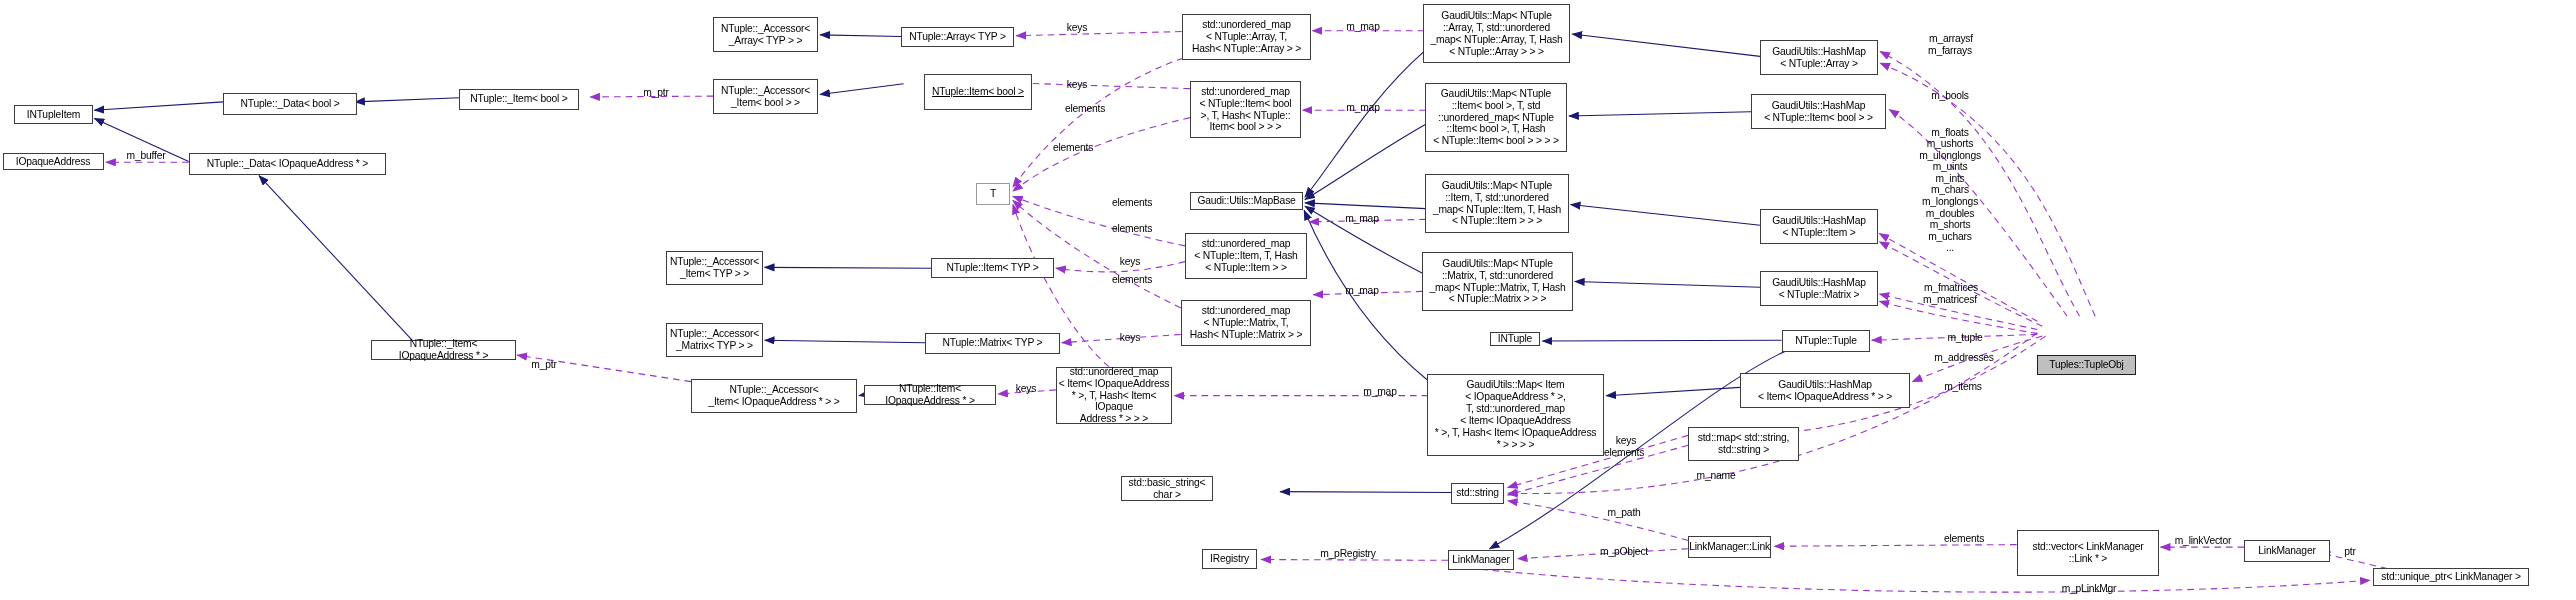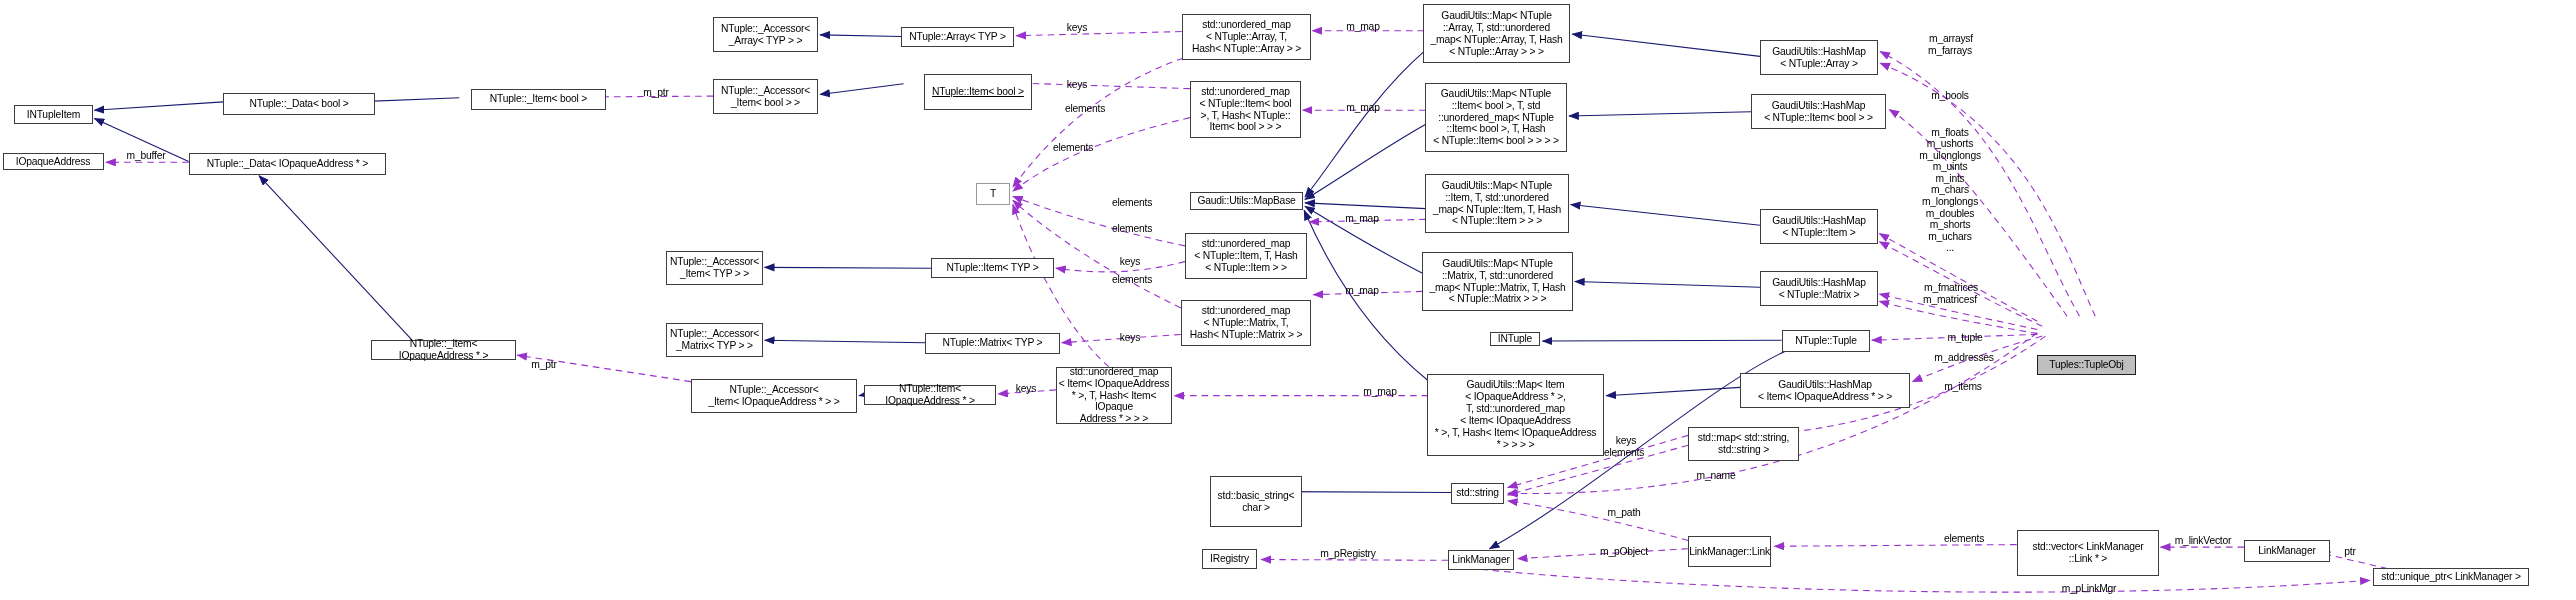--- a/index.html
+++ b/index.html
@@ -106,23 +106,23 @@
       <path d="M2462,388 C2400,355 2330,315 2271,282" fill="none" stroke="#9932cc" stroke-width="1.3" stroke-dasharray="8,6" marker-end="url(#ah-u)"></path>
       <path d="M2468,394 C2405,365 2335,325 2271,292" fill="none" stroke="#9932cc" stroke-width="1.3" stroke-dasharray="8,6" marker-end="url(#ah-u)"></path>
       <path d="M2462,398 C2400,385 2330,370 2271,355" fill="none" stroke="#9932cc" stroke-width="1.3" stroke-dasharray="8,6" marker-end="url(#ah-u)"></path>
       <path d="M2462,403 C2400,392 2330,380 2271,364" fill="none" stroke="#9932cc" stroke-width="1.3" stroke-dasharray="8,6" marker-end="url(#ah-u)"></path>
       <path d="M2462,404 L2262,411" fill="none" stroke="#9932cc" stroke-width="1.3" stroke-dasharray="8,6" marker-end="url(#ah-u)"></path>
       <path d="M2468,406 C2400,425 2350,445 2311,461" fill="none" stroke="#9932cc" stroke-width="1.3" stroke-dasharray="8,6" marker-end="url(#ah-u)"></path>
       <path d="M2472,406 C2380,470 2270,512 2154,523" fill="none" stroke="#9932cc" stroke-width="1.3" stroke-dasharray="8,6" marker-end="url(#ah-u)"></path>
     </svg>
     <div class="node" style="left: 14px; top: 105px; width: 79px; height: 19px;">INTupleItem</div>
     <div class="node" style="left: 2.5px; top: 153px; width: 101px; height: 17.4px;">IOpaqueAddress</div>
-    <div class="node" style="left: 223px; top: 93px; width: 152px; height: 21.5px;">NTuple::_Data&lt; bool &gt;</div>
+    <div class="node" style="left: 223px; top: 93px; width: 134px; height: 21.5px;">NTuple::_Data&lt; bool &gt;</div>
     <div class="node" style="left: 189px; top: 153px; width: 197px; height: 21.5px;">NTuple::_Data&lt; IOpaqueAddress * &gt;</div>
-    <div class="node" style="left: 459px; top: 89px; width: 135px; height: 20.7px; margin-left: 12px;">NTuple::_Item&lt; bool &gt;</div>
+    <div class="node" style="left: 459px; top: 89px; width: 120px; height: 20.7px;">NTuple::_Item&lt; bool &gt;</div>
     <div class="node" style="left: 371px; top: 340px; width: 145px; height: 20px;">NTuple::_Item&lt; IOpaqueAddress * &gt;</div>
     <div class="node" style="left: 713px; top: 17.4px; width: 105px; height: 35px;">NTuple::_Accessor&lt;
 _Array&lt; TYP &gt; &gt;</div>
     <div class="node" style="left: 713px; top: 79px; width: 105px; height: 35px;">NTuple::_Accessor&lt;
 _Item&lt; bool &gt; &gt;</div>
     <div class="node" style="left: 666px; top: 251px; width: 97px; height: 34px;">NTuple::_Accessor&lt;
 _Item&lt; TYP &gt; &gt;</div>
     <div class="node" style="left: 666px; top: 323px; width: 97px; height: 34px;">NTuple::_Accessor&lt;
 _Matrix&lt; TYP &gt; &gt;</div>
     <div class="node" style="left: 691px; top: 379px; width: 166px; height: 34px;">NTuple::_Accessor&lt;
@@ -181,26 +181,26 @@
     <div class="node" style="left: 1751px; top: 94px; width: 135px; height: 35px;">GaudiUtils::HashMap
 &lt; NTuple::Item&lt; bool &gt; &gt;</div>
     <div class="node" style="left: 1760px; top: 209px; width: 118px; height: 35px;">GaudiUtils::HashMap
 &lt; NTuple::Item &gt;</div>
     <div class="node" style="left: 1760px; top: 271px; width: 118px; height: 35px;">GaudiUtils::HashMap
 &lt; NTuple::Matrix &gt;</div>
     <div class="node" style="left: 1740px; top: 373px; width: 170px; height: 35px;">GaudiUtils::HashMap
 &lt; Item&lt; IOpaqueAddress * &gt; &gt;</div>
     <div class="node" style="left: 1688px; top: 427px; width: 111px; height: 34px;">std::map&lt; std::string,
 std::string &gt;</div>
-    <div class="node" style="left: 1210px; top: 476px; width: 92px; height: 51px; text-align: center;">std::basic_string&lt;
+    <div class="node" style="left: 1121px; top: 476px; width: 92px; height: 25px; text-align: center;">std::basic_string&lt;
 char &gt;</div>
     <div class="node" style="left: 1451px; top: 483px; width: 53px; height: 20.7px;">std::string</div>
     <div class="node" style="left: 1202px; top: 549px; width: 55px; height: 20px;">IRegistry</div>
     <div class="node" style="left: 1448px; top: 550px; width: 66px; height: 20px;">LinkManager</div>
-    <div class="node" style="left: 1688px; top: 536px; width: 83px; height: 31px; text-align: right;">LinkManager::Link</div>
+    <div class="node" style="left: 1688px; top: 536px; width: 83px; height: 22px; text-align: right;">LinkManager::Link</div>
     <div class="node" style="left: 2017px; top: 530px; width: 142px; height: 46px;">std::vector&lt; LinkManager
 ::Link * &gt;</div>
     <div class="node" style="left: 2244px; top: 540px; width: 86px; height: 21.5px;">LinkManager</div>
     <div class="node" style="left: 2373px; top: 568px; width: 156px; height: 18px;">std::unique_ptr&lt; LinkManager &gt;</div>
     <div class="node current" style="left: 2037px; top: 316px; width: 99px; height: 20px; margin-top: 39px;">Tuples::TupleObj</div>
     <div class="elabel" style="left: 146px; top: 155px;">m_buffer</div>
     <div class="elabel" style="left: 656px; top: 92px;">m_ptr</div>
     <div class="elabel" style="left: 544px; top: 364px;">m_ptr</div>
     <div class="elabel" style="left: 1077px; top: 26.5px;">keys</div>
     <div class="elabel" style="left: 1077px; top: 84px;">keys</div>

